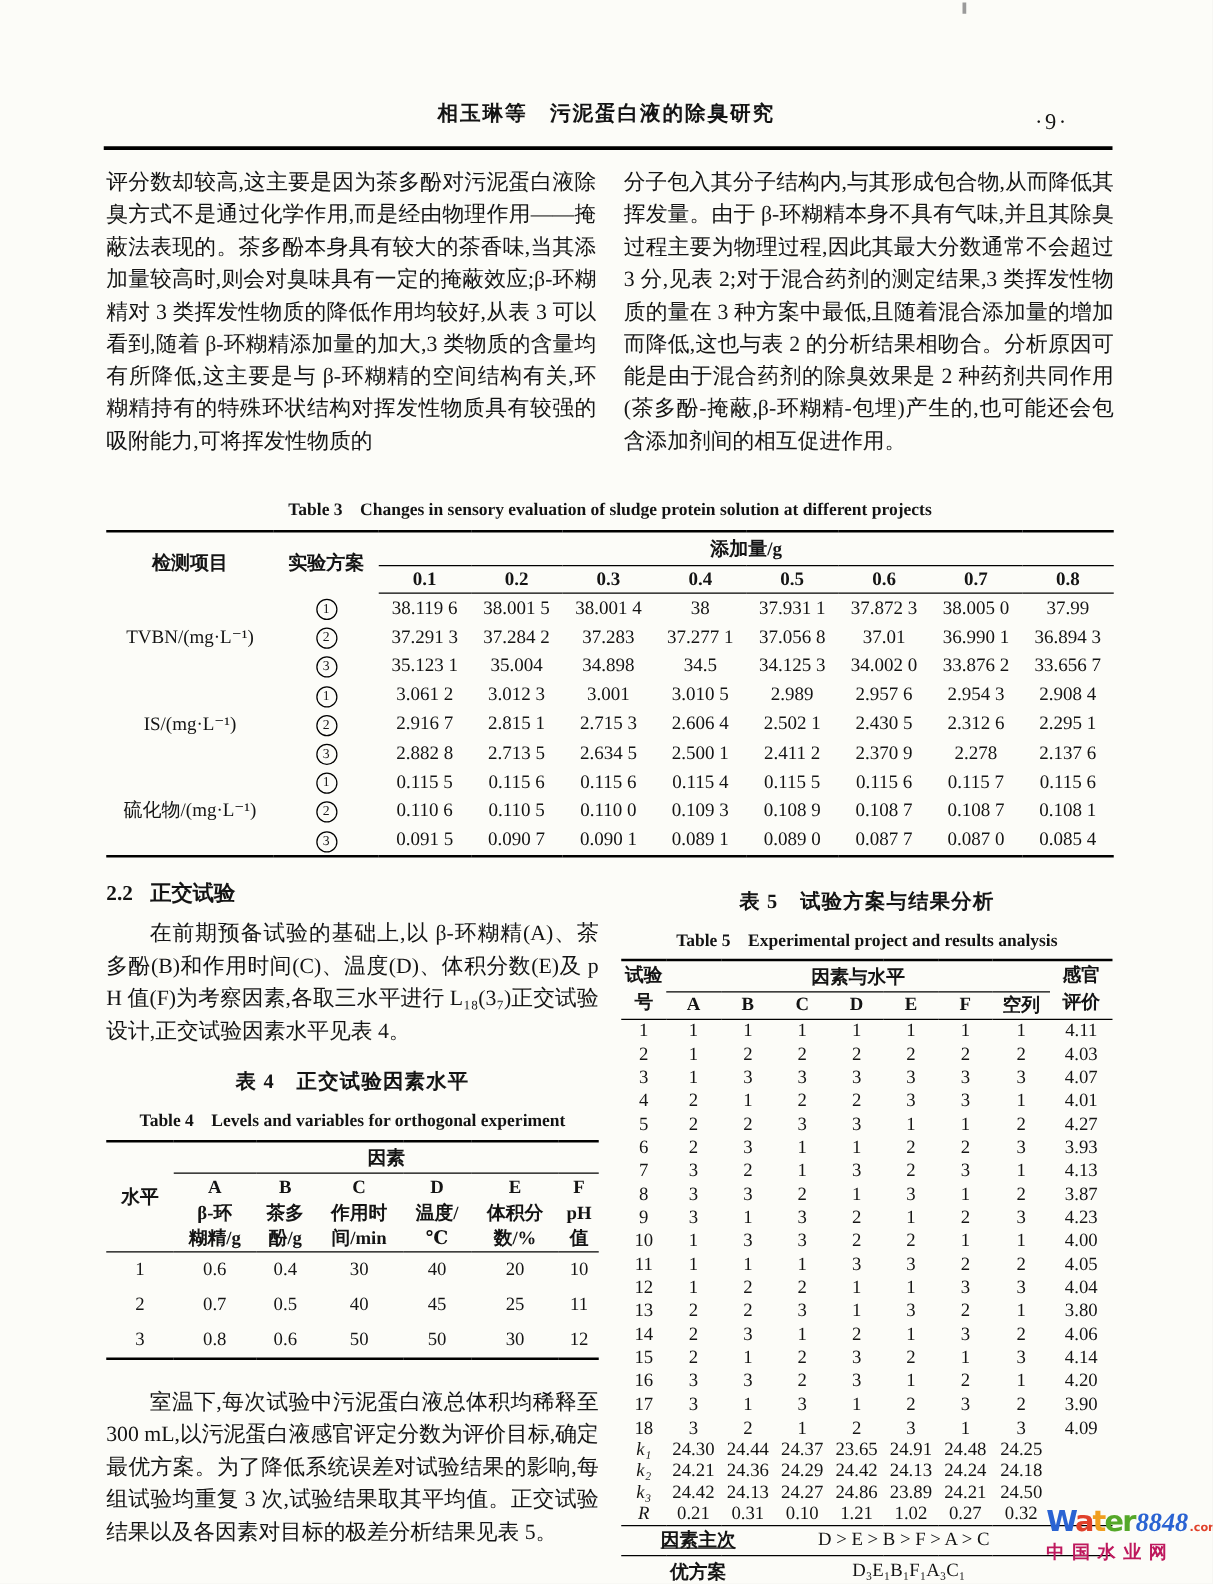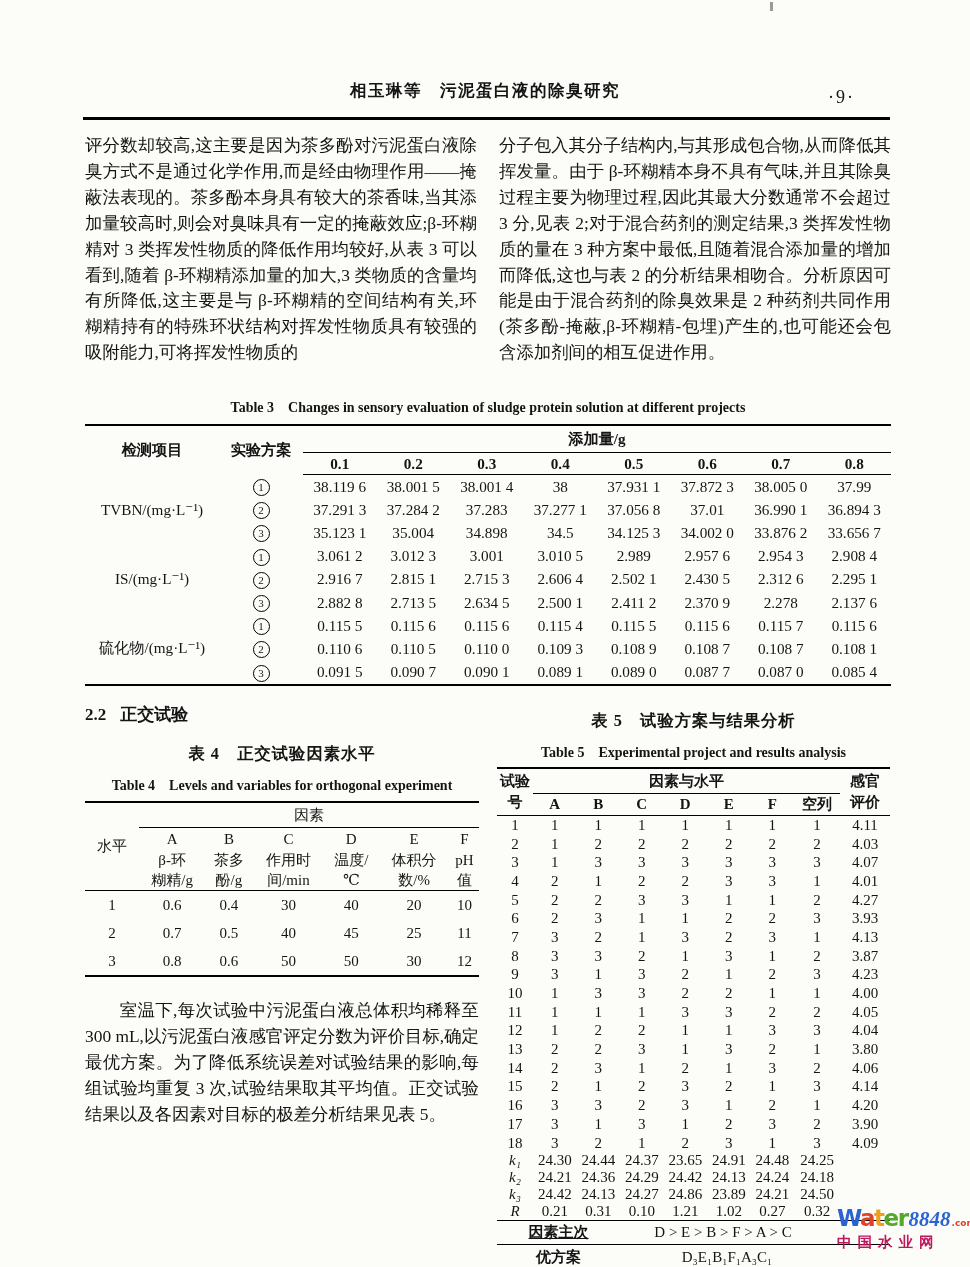--- a/index.html
+++ b/index.html
@@ -49,21 +49,21 @@
 
   
   .leftcol{position:absolute; top:703px; left:85px; width:394px; z-index:2;}
   .sec-head{font-size:17px; font-weight:bold; margin:0;}
   .sec-head .sec-no{margin-right:14px;}
   .leftcol p.body{margin:7px 0 0 0; font-size:17.4px; line-height:26px;
     text-align:justify; word-break:break-all; text-indent:2em;}
   .t4wrap{margin-top:17px;}
   table.t4{width:100%; margin-top:6px; border-top:2.2px solid #000; border-bottom:2.2px solid #000;
     font-size:15px;}
-  .t4 thead th{font-weight:normal;}
+  .t4 thead th{font-weight:bold;}
   .t4 tr.h1 th{height:24px;}
   .t4 tr.h2 th{height:22px;}
   .t4 tr.h3 th{height:40px; vertical-align:top;}
   .t4 th.factors{border-bottom:1.6px solid #000;}
   .t4 thead{border-bottom:1.8px solid #000;}
   .t4 th.fname{white-space:pre-line; line-height:20px;}
   .t4 td{height:28px; text-align:center;}
   .t4 th{text-align:center;}
   .t4 col.c-level{width:54px;}
   .leftcol p.body2{margin-top:20px;}
@@ -252,20 +252,21 @@
           </tr>
         </tbody>
     </table>
   </div>
 
 
   <div class="leftcol">
     <p class="sec-head">
       <span class="sec-no">2.2</span><span>正交试验</span>
     </p>
+    <p class="body">在前期预备试验的基础上,以 β-环糊精(A)、茶多酚(B)和作用时间(C)、温度(D)、体积分数(E)及 pH 值(F)为考察因素,各取三水平进行 L₁₈(3₇)正交试验设计,正交试验因素水平见表 4。</p>
 
     <div class="t4wrap">
       <div class="tbl-title-zh">表 4　正交试验因素水平</div>
       <div class="tbl-title-en">Table 4　Levels and variables for orthogonal experiment</div>
       <table class="t4">
         <colgroup>
             <col class="c-level">
             <col>
             <col>
             <col>

